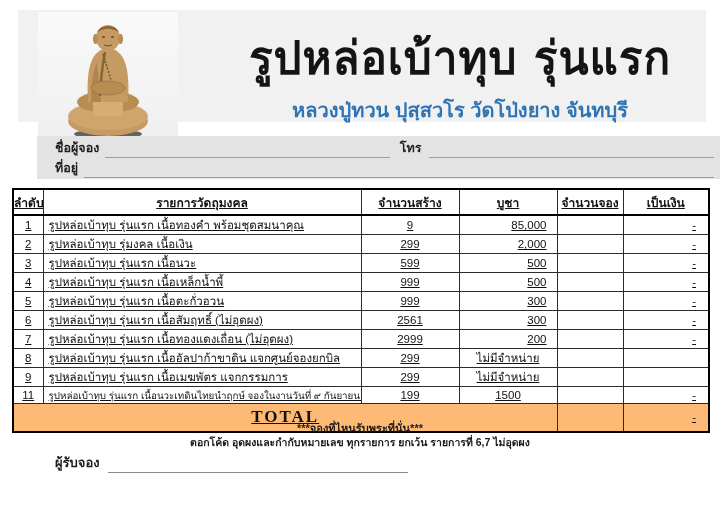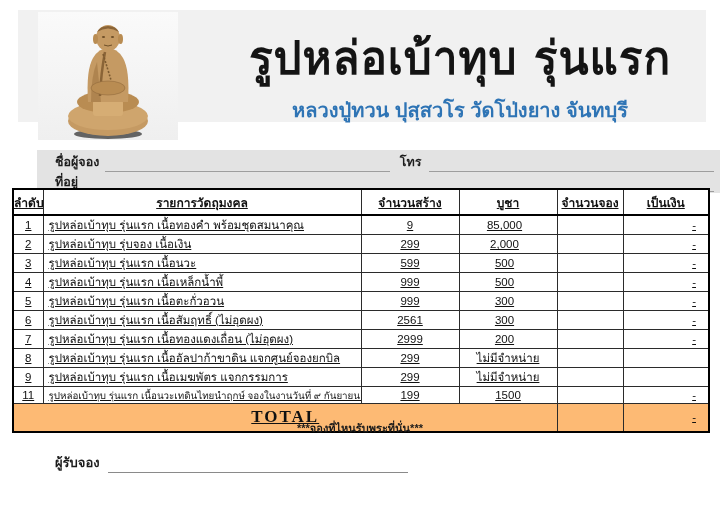--- a/index.html
+++ b/index.html
@@ -27,21 +27,21 @@
     margin-top:14px; font-size:44px; font-weight:800; color:#141414;
     letter-spacing:1px; line-height:1.1;
     font-family:"DejaVu Serif","Liberation Serif",serif;
     transform:scaleY(1.05);
   }
   .sub-title {
     margin-top:12px; font-size:20px; font-weight:700; color:#2e74b5;
   }
   
   .form-band {
-    position:absolute; left:37px; top:150px; width:683px; height:43px;
+    position:absolute; left:37px; top:136px; width:683px; height:43px;
     background:#e3e3e3; padding:2px 0 0 18px; font-size:12.5px; color:#1c1c1c;
   }
   .form-row { display:flex; align-items:flex-end; height:20px; }
   .form-label { white-space:nowrap; padding-right:6px; font-weight:600; }
   .form-line {
     flex:1; border-bottom:1px solid #9d9d9d; height:16px;
     margin-right:6px; font-size:12px; color:#1c1c1c;
   }
   .phone-label { white-space:nowrap; padding:0 8px 0 4px; font-weight:600; }
   
@@ -55,21 +55,21 @@
   }
   table.amulet { border:2px solid #000; }
   thead th {
     height:26px; font-weight:700; font-size:12px; text-align:center;
     border-bottom:2px solid #000 !important; background:#fff;
   }
   tbody td { height:17px; padding:0 3px; background:#fff; }
   .c-no   { text-align:center; }
   .c-item { text-align:left; padding-left:5px !important; }
   .c-made { text-align:center; }
-  .c-price{ text-align:center; padding-right:10px !important; }
+  .c-price{ text-align:right; padding-right:10px !important; }
   .c-price.center { text-align:center; padding-right:3px !important; }
   .c-res  { }
   .c-amt  { text-align:right; padding-right:12px !important; }
   tbody tr:nth-child(10) .c-item { font-size:9.8px; }
   tfoot td {
     border:2px solid #000; height:28px; background:#fdba74;
   }
   .total-cell {
     text-align:center; font-family:"Liberation Serif","DejaVu Serif",serif;
     font-weight:700; font-size:17px; letter-spacing:2px;
@@ -173,21 +173,21 @@
         <tr>
           <td class="c-no">1</td>
           <td class="c-item">รูปหล่อเบ้าทุบ รุ่นแรก เนื้อทองคำ พร้อมชุดสมนาคุณ</td>
           <td class="c-made">9</td>
           <td class="c-price">85,000</td>
           <td class="c-res"></td>
           <td class="c-amt">-</td>
         </tr>
         <tr>
           <td class="c-no">2</td>
-          <td class="c-item">รูปหล่อเบ้าทุบ รุ่บจอง เนื้อเงิน</td>
+          <td class="c-item">รูปหล่อเบ้าทุบ รุ่มงคล เนื้อเงิน</td>
           <td class="c-made">299</td>
           <td class="c-price">2,000</td>
           <td class="c-res"></td>
           <td class="c-amt">-</td>
         </tr>
         <tr>
           <td class="c-no">3</td>
           <td class="c-item">รูปหล่อเบ้าทุบ รุ่นแรก เนื้อนวะ</td>
           <td class="c-made">599</td>
           <td class="c-price">500</td>
@@ -254,19 +254,20 @@
     <tfoot>
       <tr>
         <td colspan="4" class="total-cell">TOTAL</td>
         <td class="c-res"></td>
         <td class="c-amt">-</td>
       </tr>
     </tfoot>
   </table>
 
   <div class="note1">***จองที่ไหนรับพระที่นั่น***</div>
+  <div class="note2">ตอกโค้ด อุดผงและกำกับหมายเลข ทุกรายการ ยกเว้น รายการที่ 6,7 ไม่อุดผง</div>
 
   <div class="receiver-row">
     <span class="receiver-label">ผู้รับจอง</span>
     <span class="receiver-line"></span>
   </div>
 
 </div>
 
 </body></html>

